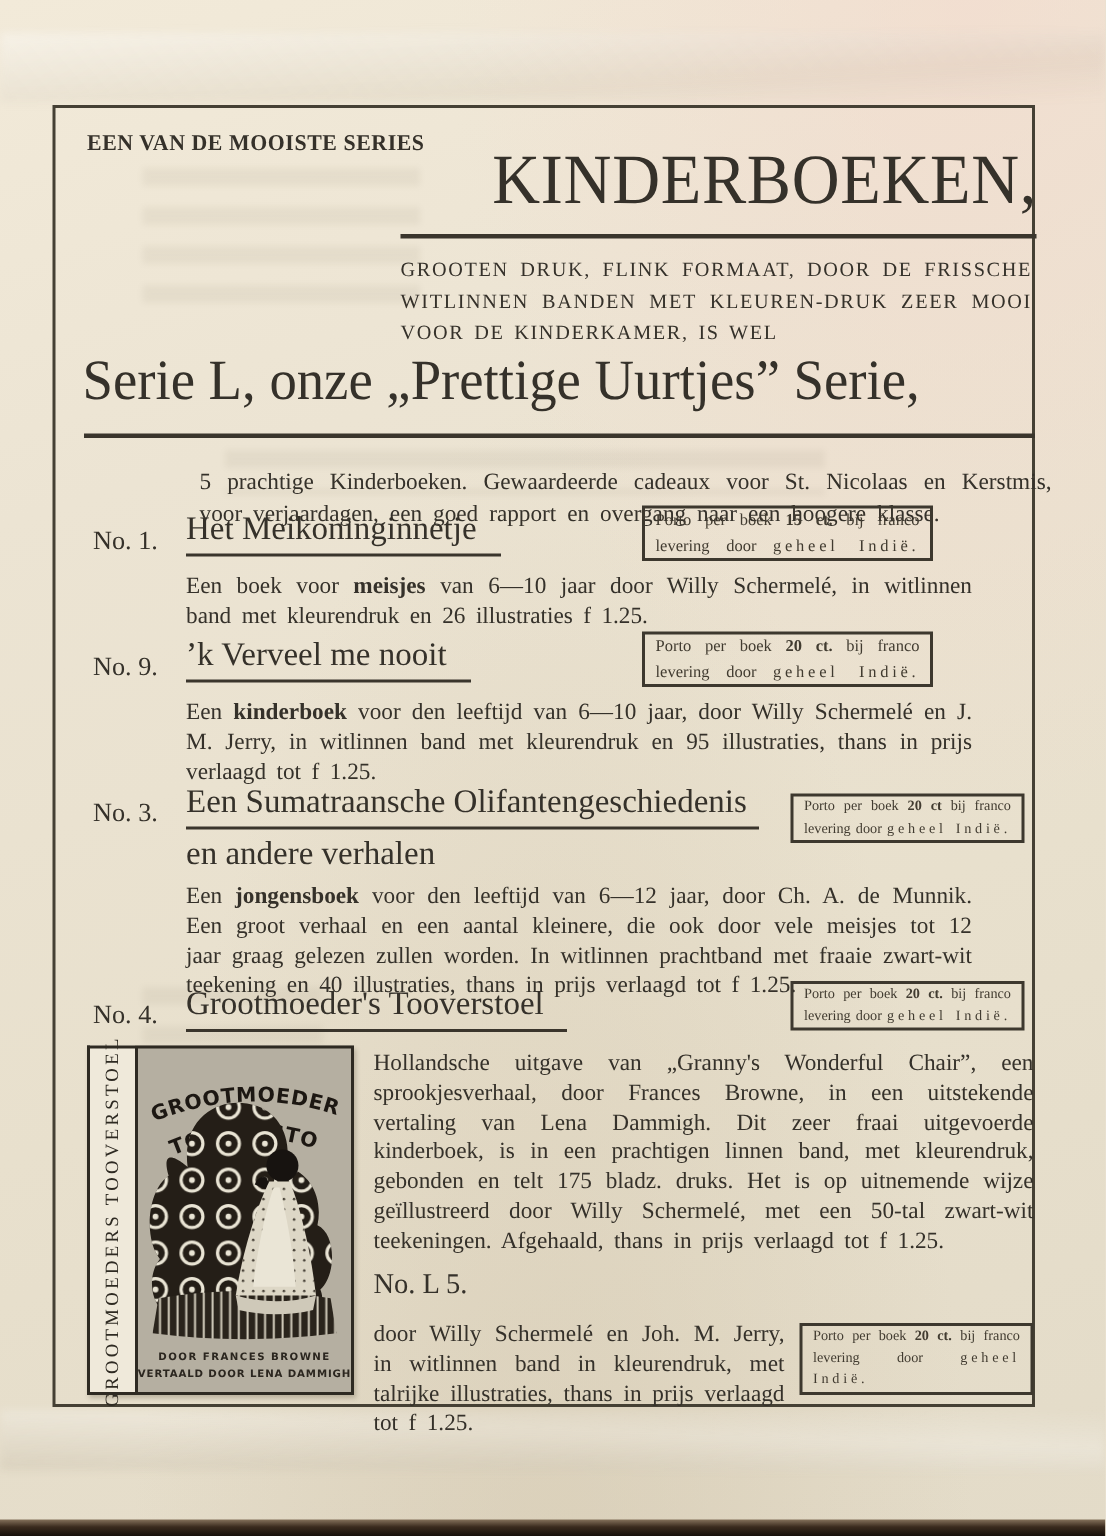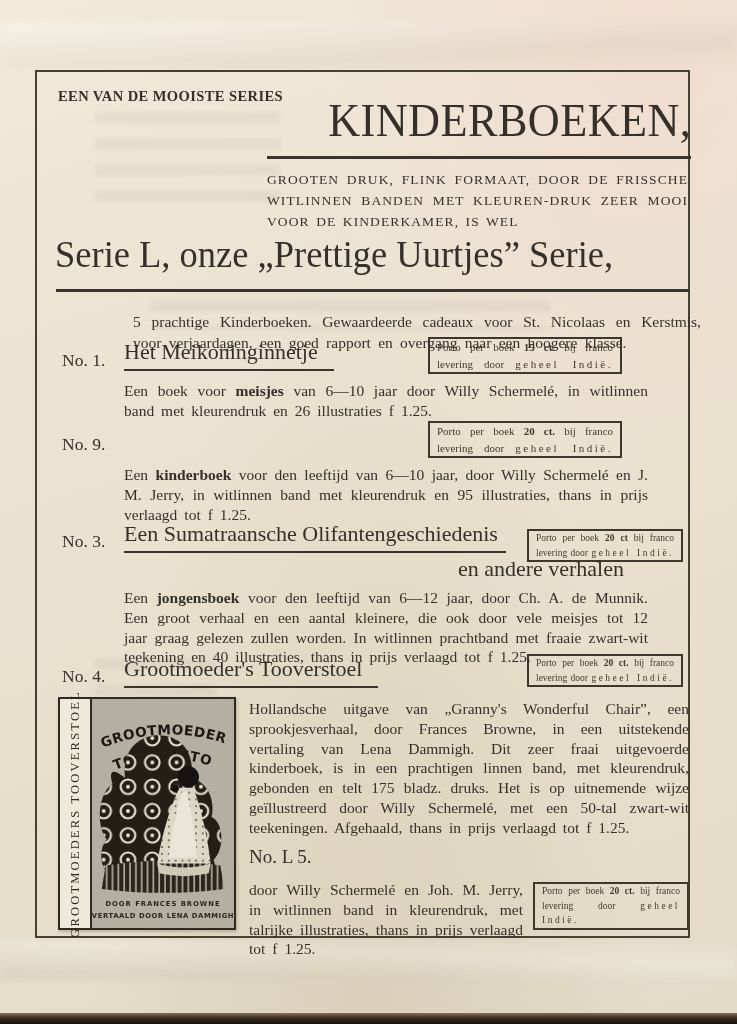--- a/index.html
+++ b/index.html
@@ -96,33 +96,34 @@
 
   <div class="no-label" style="left:62px;top:350px;">No. 1.</div>
   <h3 class="item-title" style="left:124px;top:340px;">Het Meikoninginnetje</h3>
   <div class="pbox" style="left:428px;top:337px;width:176px;">
     <div class="pline"><span>Porto per boek </span><span class="rich-b">15 ct.</span><span> bij franco</span></div>
     <div class="pline"><span>levering door </span><span class="rich-sp">geheel Indië.</span></div>
   </div>
   <p class="body-text" style="left:124px;top:381px;width:524px;"><span>Een boek voor </span><span class="rich-b">meisjes</span><span> van 6—10 jaar door Willy Schermelé, in witlinnen band met kleurendruk en 26 illustraties f 1.25.</span></p>
 
   <div class="no-label" style="left:62px;top:434px;">No. 9.</div>
+  <h3 class="item-title" style="left:124px;top:424px;">’k Verveel me nooit</h3>
   <div class="pbox" style="left:428px;top:421px;width:176px;">
     <div class="pline"><span>Porto per boek </span><span class="rich-b">20 ct.</span><span> bij franco</span></div>
     <div class="pline"><span>levering door </span><span class="rich-sp">geheel Indië.</span></div>
   </div>
   <p class="body-text" style="left:124px;top:465px;width:524px;"><span>Een </span><span class="rich-b">kinderboek</span><span> voor den leeftijd van 6—10 jaar, door Willy Schermelé en J. M. Jerry, in witlinnen band met kleurendruk en 95 illustraties, thans in prijs verlaagd tot f 1.25.</span></p>
 
   <div class="no-label" style="left:62px;top:531px;">No. 3.</div>
   <h3 class="item-title" style="left:124px;top:522px;padding-right:8px;">Een Sumatraansche Olifantengeschiedenis</h3>
   <div class="pbox small" style="left:527px;top:529px;width:138px;">
     <div class="pline"><span>Porto per boek </span><span class="rich-b">20 ct</span><span> bij franco</span></div>
     <div class="pline"><span>levering door </span><span class="rich-sp">geheel Indië.</span></div>
   </div>
-  <h3 class="item-title no-rule" style="left:124px;top:557px;width:500px;text-align:right;padding:0;">en andere verhalen</h3>
+  <h3 class="item-title no-rule" style="left:124px;top:557px;width:500px;text-align:left;padding:0;">en andere verhalen</h3>
   <p class="body-text" style="left:124px;top:588px;width:524px;"><span>Een </span><span class="rich-b">jongensboek</span><span> voor den leeftijd van 6—12 jaar, door Ch. A. de Munnik. Een groot verhaal en een aantal kleinere, die ook door vele meisjes tot 12 jaar graag gelezen zullen worden. In witlinnen prachtband met fraaie zwart-wit teekening en 40 illustraties, thans in prijs verlaagd tot f 1.25.</span></p>
 
   <div class="no-label" style="left:62px;top:666px;">No. 4.</div>
   <h3 class="item-title" style="left:124px;top:657px;">Grootmoeder's Tooverstoel</h3>
   <div class="pbox small" style="left:527px;top:654px;width:138px;">
     <div class="pline"><span>Porto per boek </span><span class="rich-b">20 ct.</span><span> bij franco</span></div>
     <div class="pline"><span>levering door </span><span class="rich-sp">geheel Indië.</span></div>
   </div>
 
   <div class="cover">

